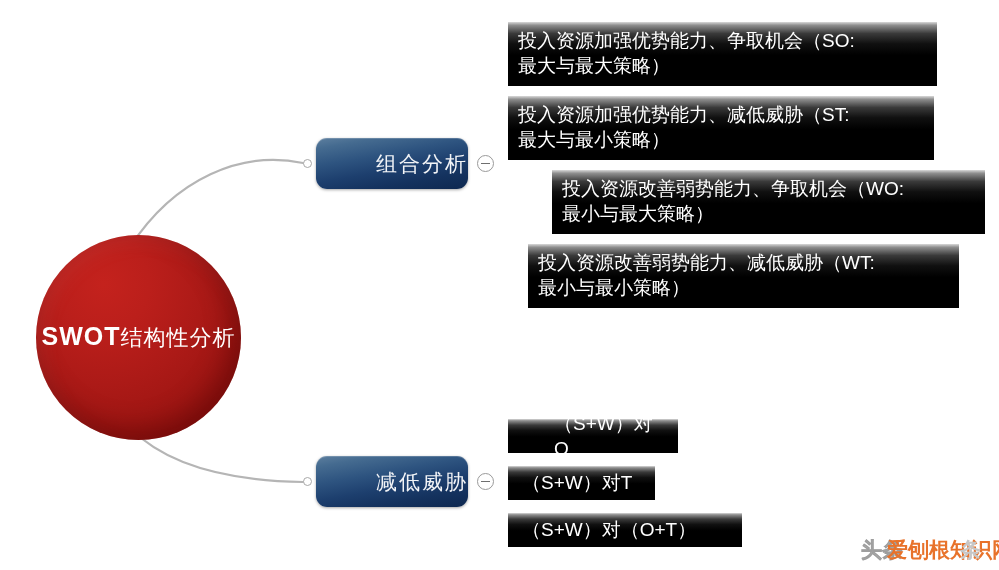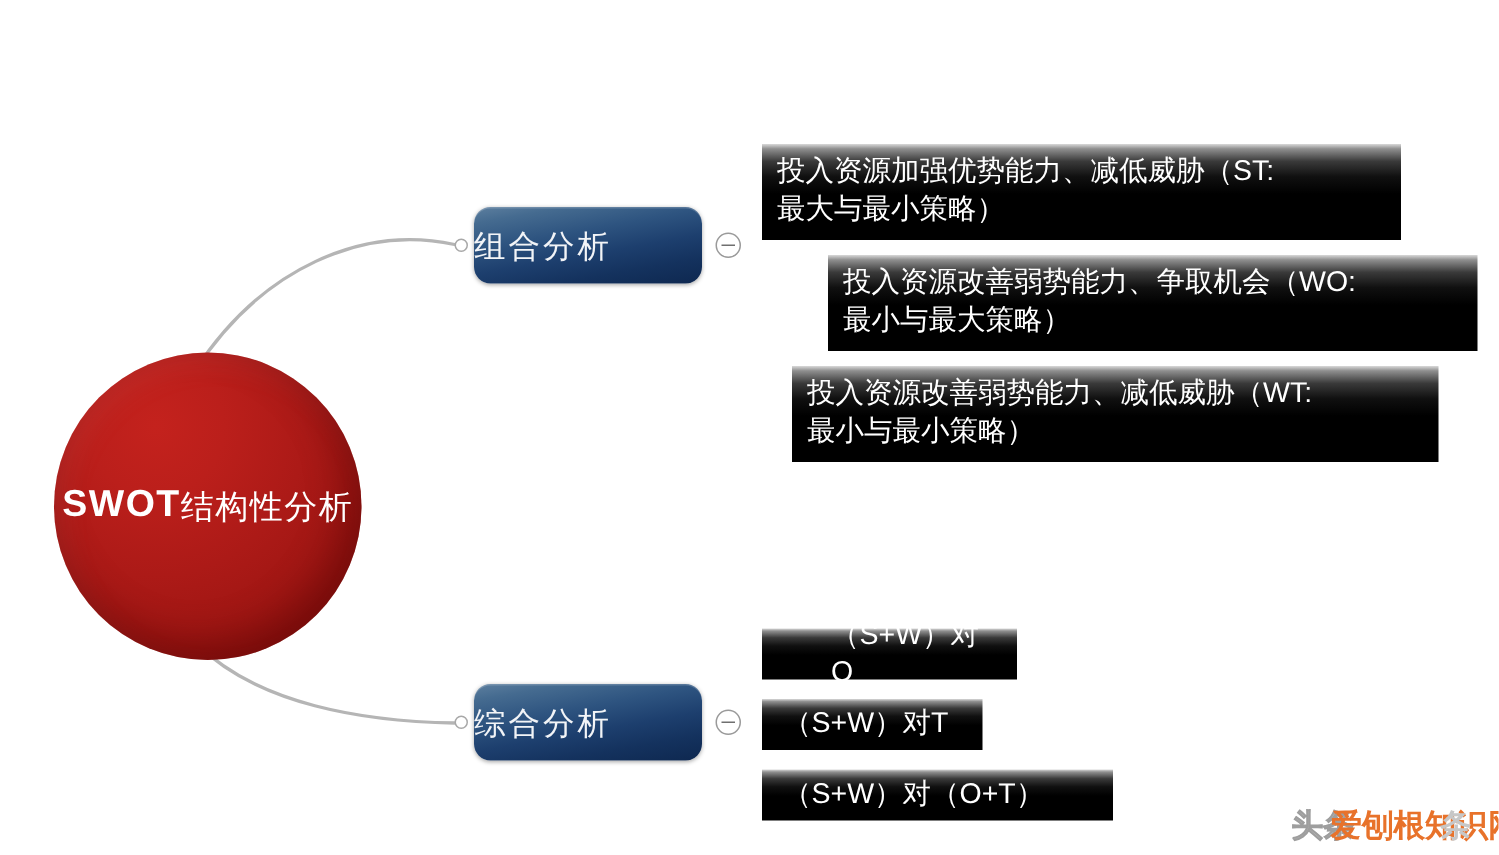--- a/index.html
+++ b/index.html
@@ -77,21 +77,21 @@
                   #5d7f9f 0%,
                   #456b90 14%,
                   #2e5480 36%,
                   #1d3f6e 58%,
                   #14325e 78%,
                   #0e2850 100%);
     box-shadow: 0 1px 3px rgba(0,0,0,0.35),
                 inset 0 1px 0 rgba(255,255,255,0.18);
     display: flex;
     align-items: center;
-    justify-content: flex-start;
+    justify-content: flex-end;
     color: #f2f4f7;
     font-size: 21px;
     letter-spacing: 2px;
   }
   #branch-combined { left: 316px; top: 138px; }
   #branch-overall  { left: 316px; top: 456px; }
 
   
   .collapse-ctrl {
     position: absolute;
@@ -212,24 +212,26 @@
   </div>
 
   <div class="endpoint-dot" id="dot-combined"></div>
   <div class="branch-node" id="branch-combined">
     <span>组合分析</span>
   </div>
   <div class="collapse-ctrl" id="collapse-combined"></div>
 
   <div class="endpoint-dot" id="dot-overall"></div>
   <div class="branch-node" id="branch-overall">
-    <span>综合分析</span>
+    <span>减低威胁</span>
   </div>
   <div class="collapse-ctrl" id="collapse-overall"></div>
 
+  <div class="leaf-box leaf-wide" id="leaf-so">投入资源加强优势能力、争取机会（SO:
+最大与最大策略）</div>
   <div class="leaf-box leaf-wide" id="leaf-st">投入资源加强优势能力、减低威胁（ST:
 最大与最小策略）</div>
   <div class="leaf-box leaf-wide" id="leaf-wo">投入资源改善弱势能力、争取机会（WO:
 最小与最大策略）</div>
   <div class="leaf-box leaf-wide" id="leaf-wt">投入资源改善弱势能力、减低威胁（WT:
 最小与最小策略）</div>
 
   <div class="leaf-box leaf-small" id="leaf-sw-o">（S+W）对O</div>
   <div class="leaf-box leaf-small" id="leaf-sw-t">（S+W）对T</div>
   <div class="leaf-box leaf-small" id="leaf-sw-ot">（S+W）对（O+T）</div>

